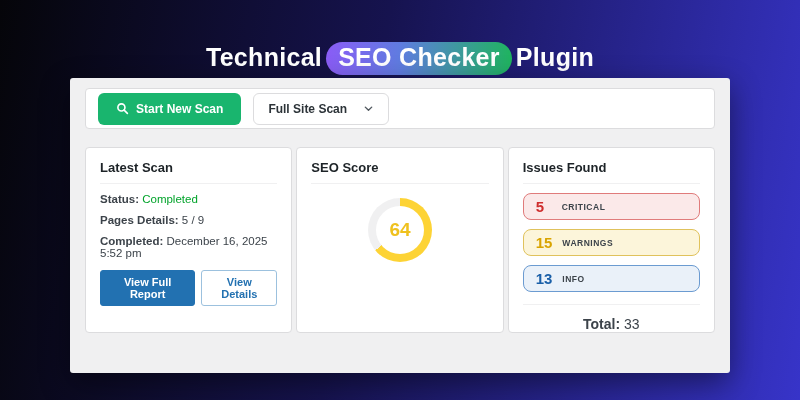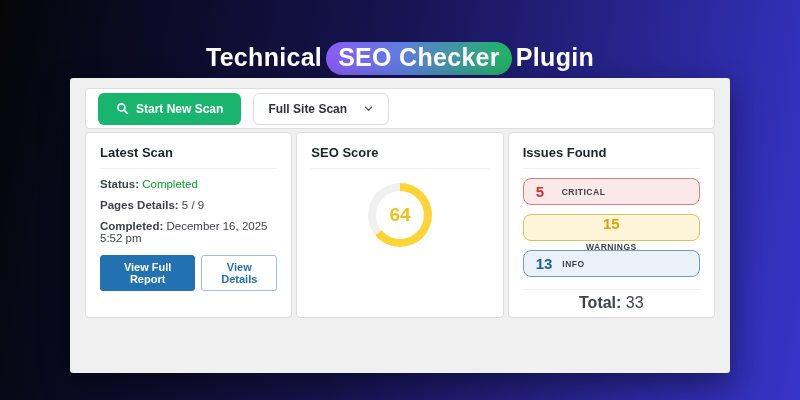--- a/index.html
+++ b/index.html
@@ -42,21 +42,21 @@
     font-family:inherit;
   }
   .select{
     display:flex; align-items:center; gap:16px;
     background:#fff; border:1px solid #dcdcde; border-radius:6px;
     padding:8px 14px; font-size:12px; font-weight:600; color:#2c3338; cursor:pointer;
   }
   .icon svg{ display:block; }
 
   
-  .panels{ display:flex; gap:4px; margin-top:3px; }
+  .panels{ display:flex; gap:4px; margin-top:18px; }
   .panel{
     flex:1; background:#fff; border:1px solid #dcdcde; border-radius:4px;
     padding:12px 14px; height:186px;
   }
   .panel h2{
     font-size:13px; font-weight:700; color:#1d2327;
     padding-bottom:8px; margin-bottom:6px; border-bottom:1px solid #f0f0f1;
   }
 
   
@@ -89,28 +89,28 @@
   
   .issue{
     display:flex; align-items:center; gap:10px;
     border-radius:8px; height:27px; padding:0 12px; margin:9px 0;
     border:1.5px solid;
   }
   .issue .count{ font-size:15px; font-weight:700; min-width:16px; }
   .issue .lab{ font-size:8.5px; font-weight:600; color:#3c434a; letter-spacing:.5px; }
   .issue.critical{ background:#fbe9e9; border-color:#e07b7b; }
   .issue.critical .count{ color:#cf2e2e; }
-  .issue.warning{ background:#fcf5da; border-color:#e0c25c;flex-direction:column; }
+  .issue.warning{ background:#fcf5da; border-color:#e0c25c; }
   .issue.warning .count{ color:#d9a400; }
   .issue.info{ background:#eaf1f9; border-color:#6b9bd1; }
   .issue.info .count{ color:#1a5fa8; }
 
   .total{
-    border-top:1px solid #f0f0f1; margin-top:12px; padding-top:4px;
-    text-align:center; font-size:16px; color:#3c434a;
+    border-top:1px solid #f0f0f1; margin-top:12px; padding-top:11px;
+    text-align:center; font-size:14px; color:#3c434a;
   }
   .total .tlbl{ font-weight:700; }
 </style>
 </head>
 <body>
 
 <div class="stage">
 
   <h1 class="hero-title"><span>Technical</span><span class="pill">SEO Checker</span><span>Plugin</span></h1>
 

